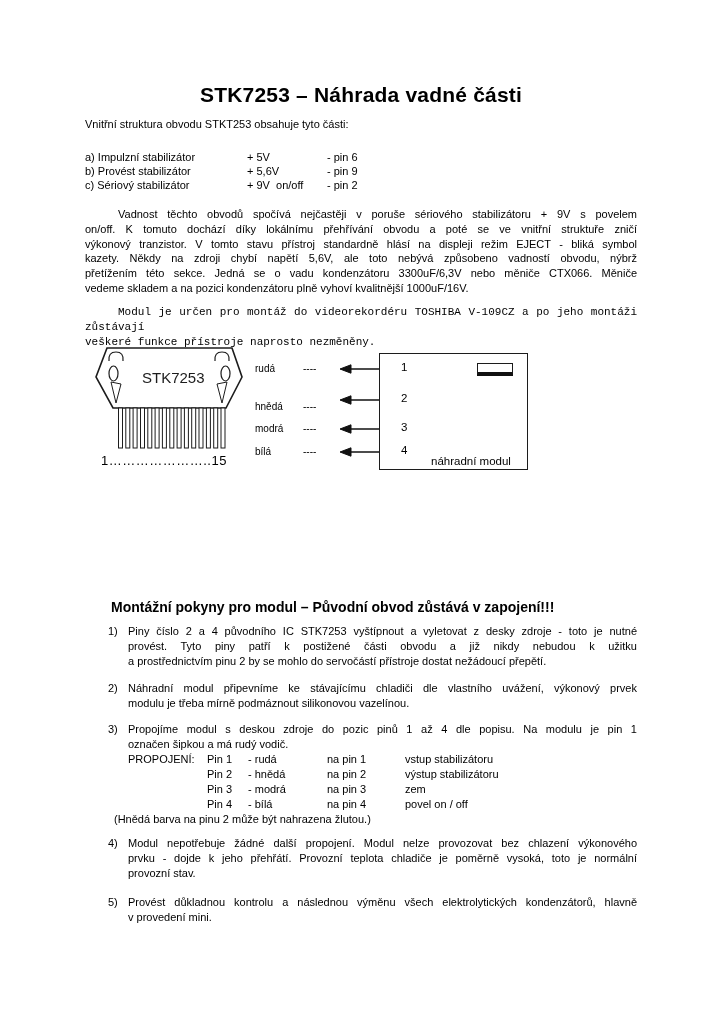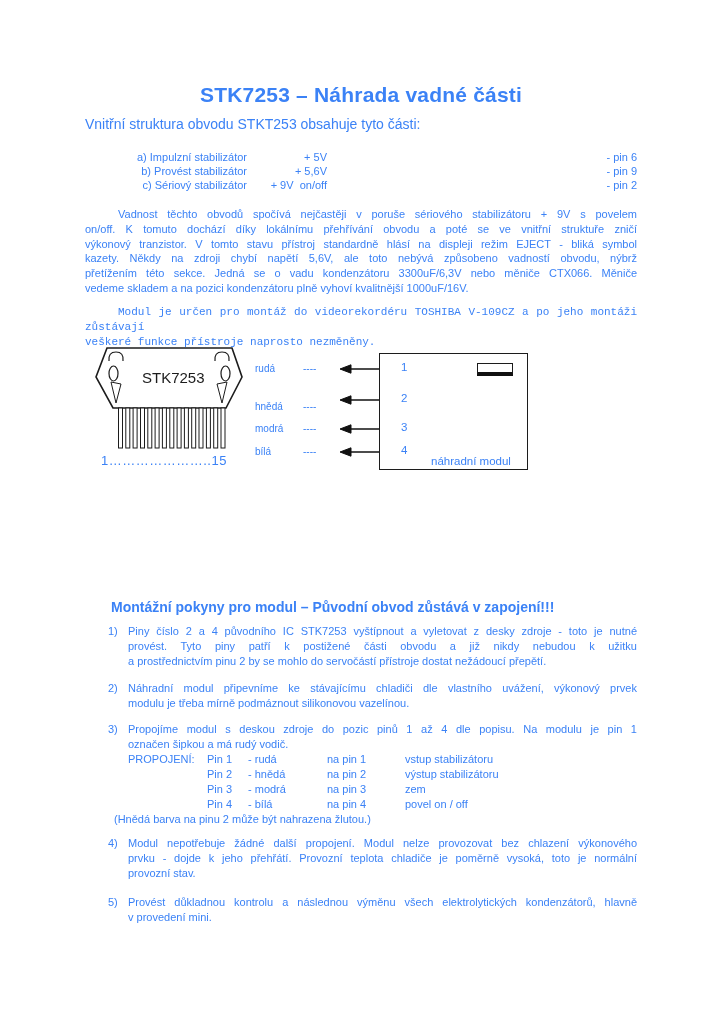--- a/index.html
+++ b/index.html
@@ -1,28 +1,28 @@
 <!DOCTYPE html>
 <html><head>
 <meta charset="utf-8">
 <style>
   html,body { margin:0; padding:0; background:#e8e8e8; }
   #page {
     position:relative; width:724px; height:1024px; background:#ffffff;
-    font-family:"Liberation Sans", sans-serif; color:#3b82f6; overflow:hidden;
+    font-family:"Liberation Sans", sans-serif; color:#000000; overflow:hidden;
     margin:0 auto;
   }
   .abs { position:absolute; }
   #doc-title {
     left:85px; top:82px; width:552px; text-align:center;
     font-size:21px; font-weight:bold; line-height:26px; letter-spacing:0.2px;
   }
-  #intro-line { left:85px; top:117px; width:552px; font-size:14px; line-height:15px; }
+  #intro-line { left:85px; top:117px; width:552px; font-size:11px; line-height:15px; }
   #component-list { left:85px; top:150px; width:552px; font-size:11px; line-height:14px; }
-  .comp-row { display:grid; grid-template-columns:162px 80px auto;text-align:right; }
+  .comp-row { display:grid; grid-template-columns:162px 80px auto; }
   .comp-cell { white-space:pre; }
   .para { left:85px; top:0; width:552px; font-size:11px; line-height:14.8px; }
   #paragraph-1 { top:207px; }
   #paragraph-2 { top:305px;font-family:Liberation Mono, monospace; }
   .jline { text-align:justify; text-align-last:justify; white-space:normal; }
   .jline.last { text-align-last:left; }
   .jline.indent { text-indent:33px; }
 
   
   #diagram { left:85px; top:345px; width:460px; height:140px; }

